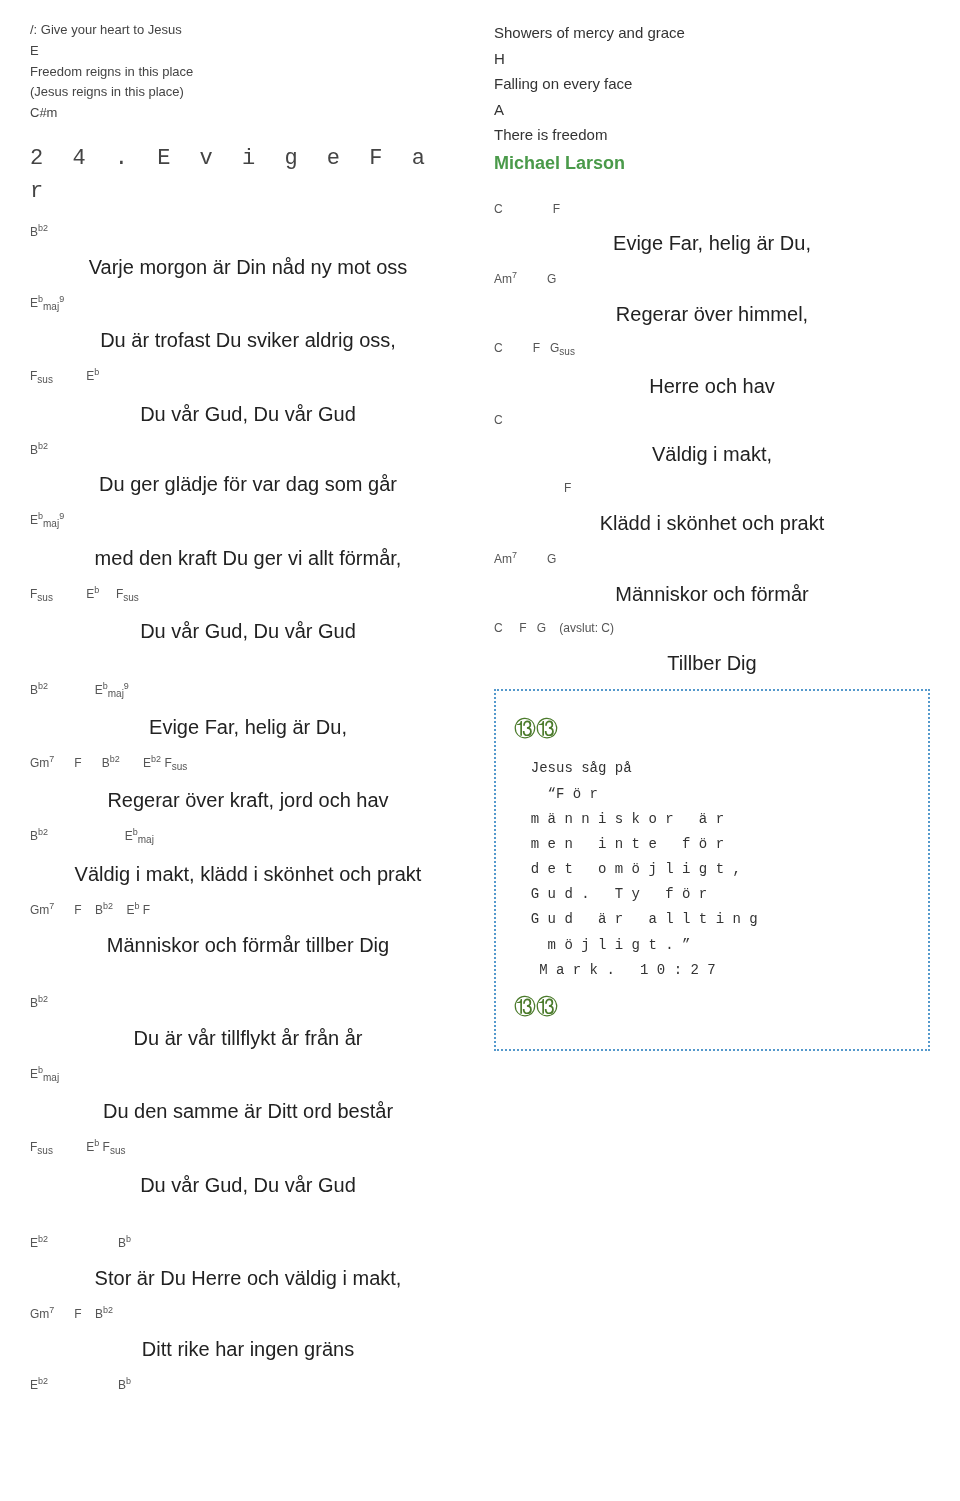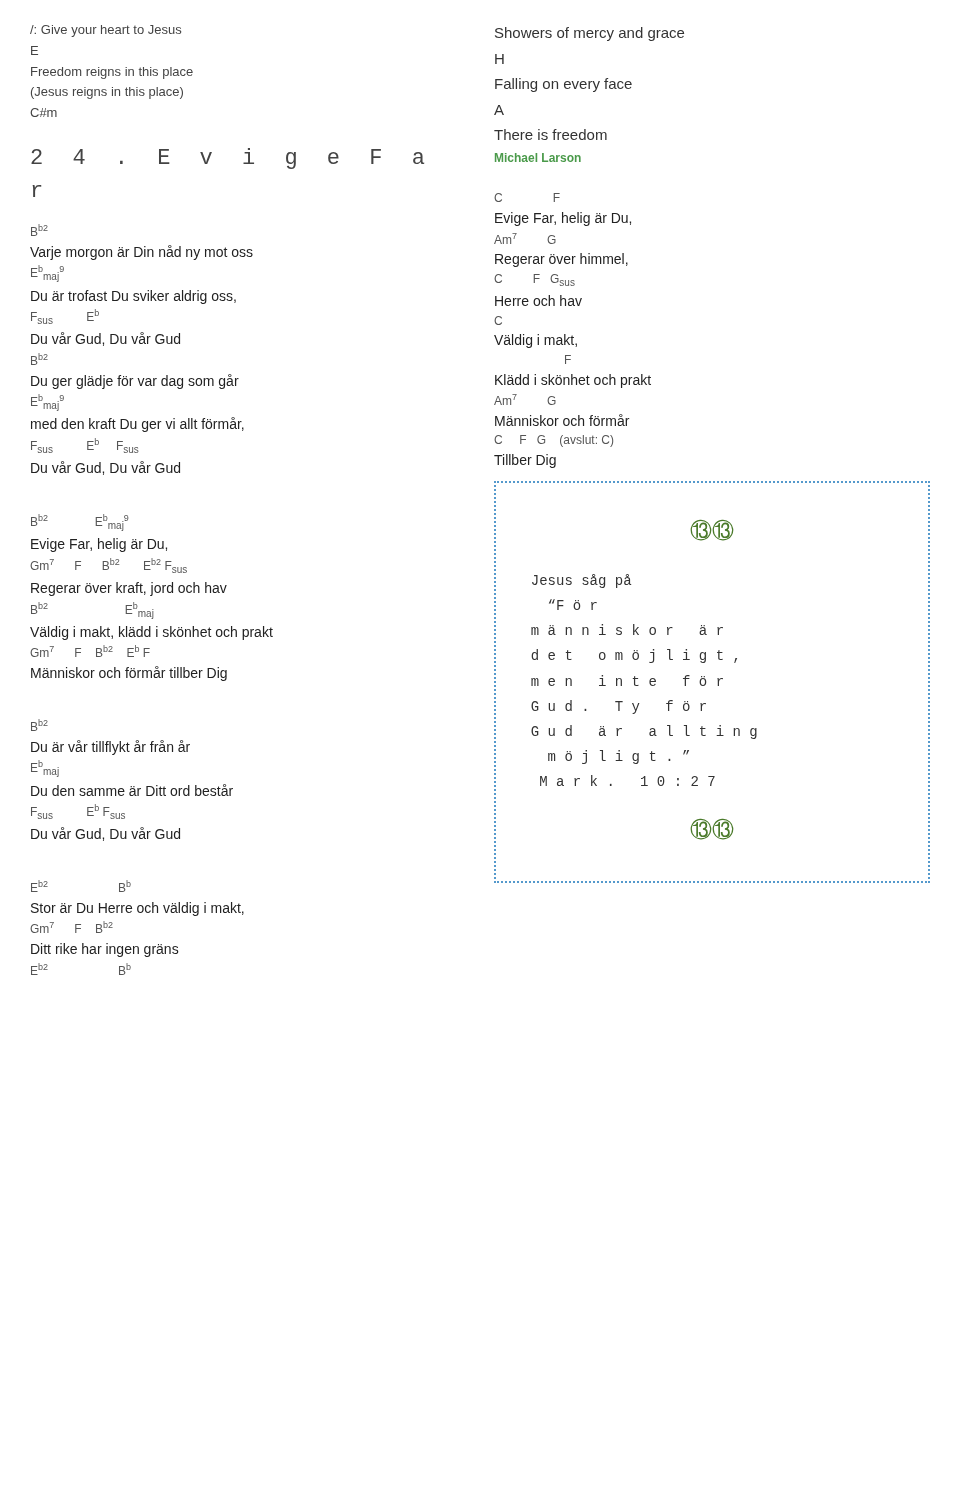--- a/index.html
+++ b/index.html
@@ -30,57 +30,57 @@
       line-height: 1.6;
     }
     .section-title {
       font-family: 'Courier New', monospace;
       font-size: 22px;
       letter-spacing: 8px;
       color: #444;
       margin: 18px 0 14px 0;
     }
     .lyric-line {
-      margin: 0;
-      font-size: 14px;
+      margin: 10px;
+      font-size: 20px;
       line-height: 1.6;
+      text-align: center;
     }
     .chord-line {
       font-size: 12px;
       color: #555;
       line-height: 1.4;
       margin-bottom: 0;
     }
     .chord-line sup {
       font-size: 9px;
     }
     .block {
       margin-bottom: 10px;
     }
     .author {
       color: #4a9a4a;
       font-weight: bold;
-      font-size: 12px;
+      font-size: 18px;
     }
     .dotted-box {
       border: 2px dotted #5599cc;
       padding: 14px 18px;
       margin-top: 8px;
       font-family: 'Courier New', monospace;
       font-size: 14px;
       line-height: 1.8;
       color: #333;
       background: #fff;
     }
     .ornament {
       color: #4a7a2a;
       font-size: 22px;
-      text-align: center;
       display: block;
-      margin: 16px 0;
+      margin: 6px 0;
     }
     .right-header {
       font-size: 15px;
       line-height: 1.7;
       color: #333;
     }
   </style>
 </head>
 <body>
 
@@ -175,22 +175,22 @@
       <div class="chord-line">C&nbsp;&nbsp;&nbsp;&nbsp; F&nbsp;&nbsp; G&nbsp;&nbsp;&nbsp; (avslut: C)</div>
       <div class="lyric-line">Tillber Dig</div>
     </div>
 
     
     <div class="dotted-box">
       <div class="ornament">⑬⑬</div>
       <div>&nbsp; Jesus såg på</div>
       <div>&nbsp;&nbsp;&nbsp; “F ö r</div>
       <div>&nbsp; m ä n n i s k o r &nbsp; ä r</div>
+      <div>&nbsp; m e n &nbsp; i n t e &nbsp; f ö r</div>
       <div>&nbsp; d e t &nbsp; o m ö j l i g t ,</div>
-      <div>&nbsp; m e n &nbsp; i n t e &nbsp; f ö r</div>
       <div>&nbsp; G u d . &nbsp; T y &nbsp; f ö r</div>
       <div>&nbsp; G u d &nbsp; ä r &nbsp; a l l t i n g</div>
       <div>&nbsp;&nbsp;&nbsp; m ö j l i g t . ”</div>
       <div>&nbsp;&nbsp; M a r k . &nbsp; 1 0 : 2 7</div>
       <div class="ornament">⑬⑬</div>
     </div>
   </div>
 </div>
 
 </body></html>

